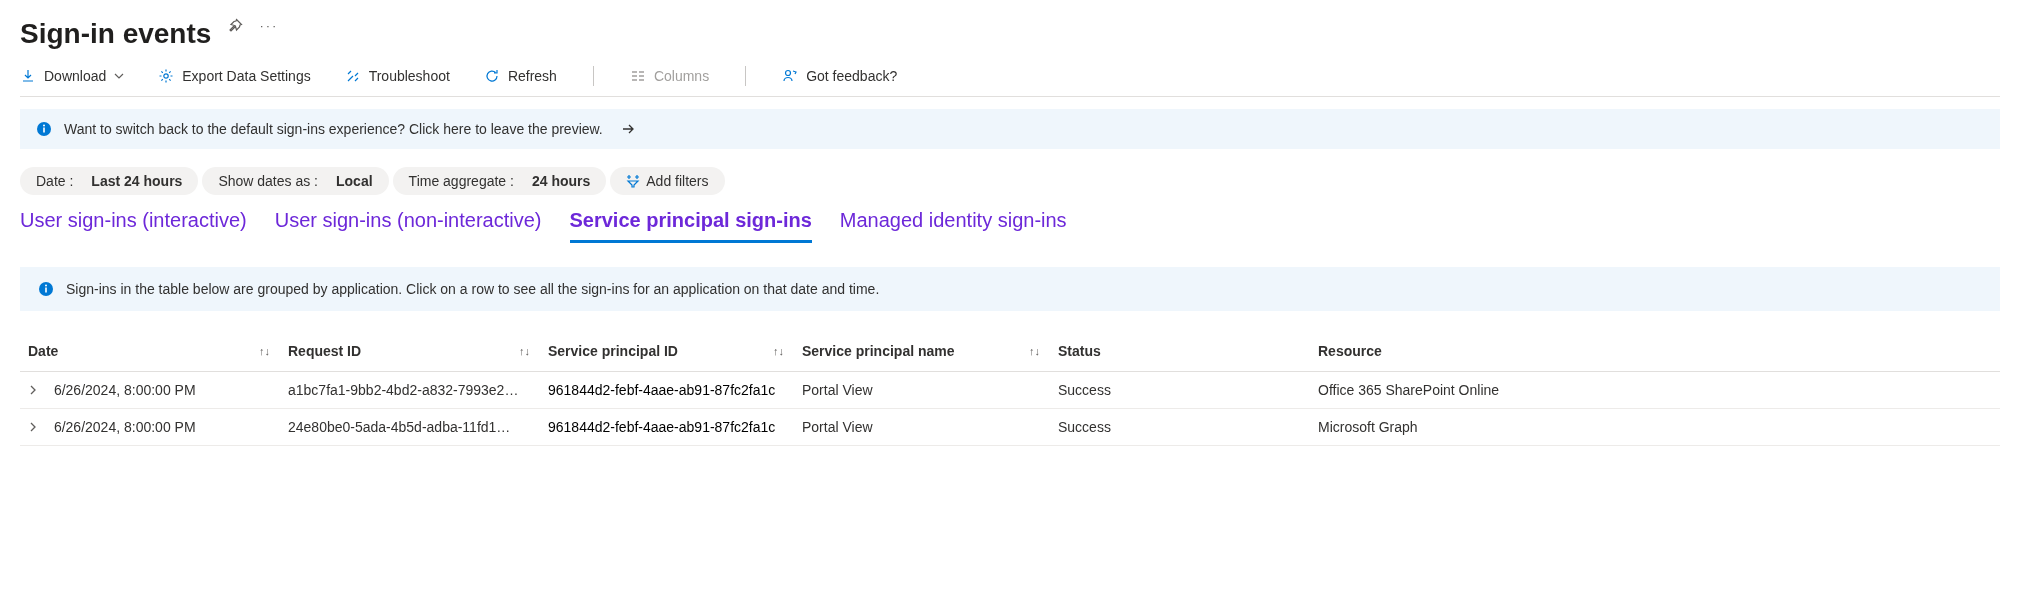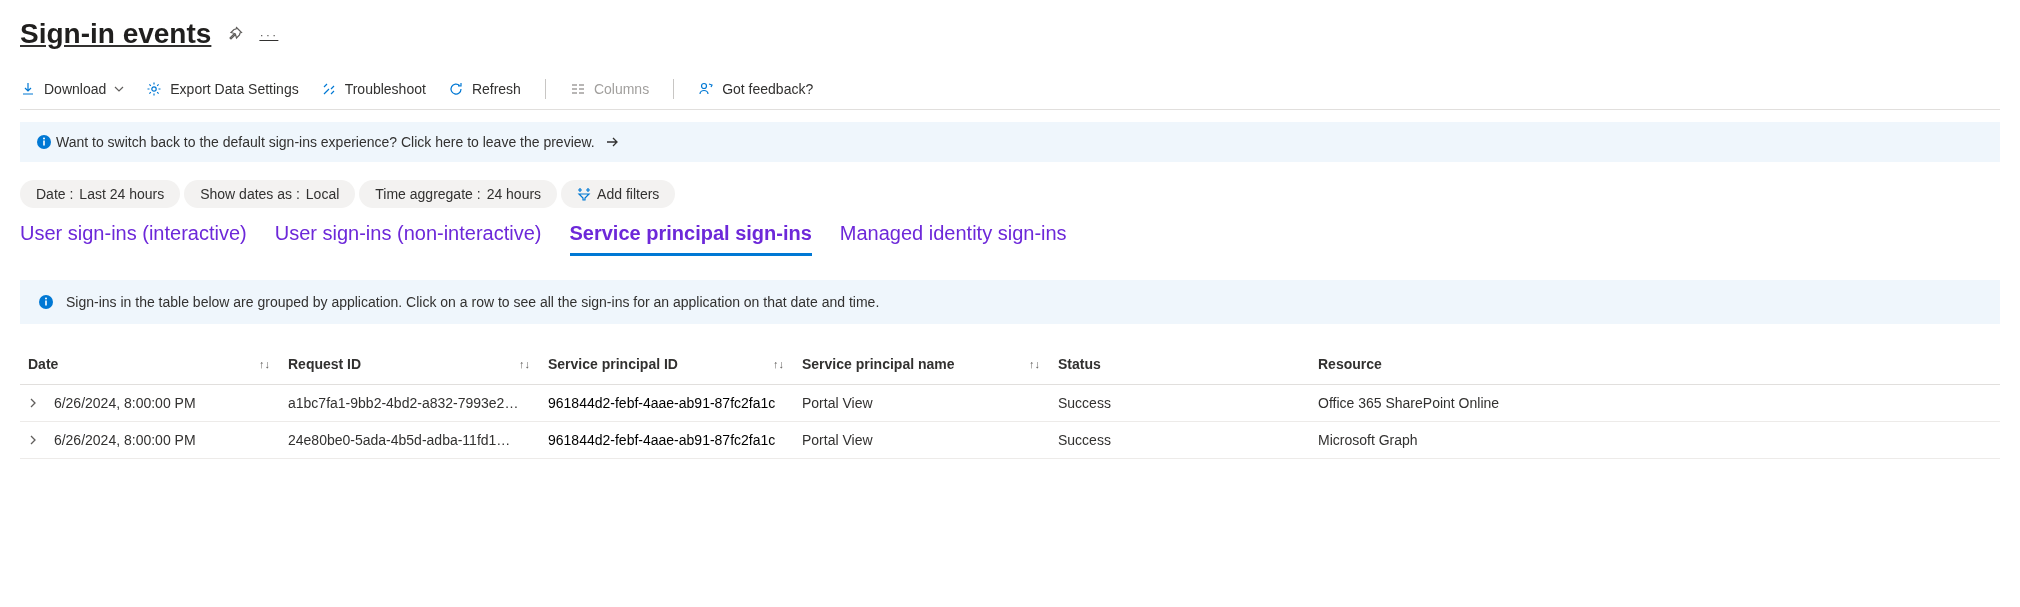--- a/index.html
+++ b/index.html
@@ -6,39 +6,38 @@
   body {
     margin: 0;
     padding: 18px 20px;
     font-family: "Segoe UI", -apple-system, BlinkMacSystemFont, sans-serif;
     font-size: 13px;
     color: #323130;
     background: #fff;
   }
   .header-row {
     display: flex;
-    align-items: center;
+    align-items: flex-start;
     gap: 16px;
-    margin-bottom: 29px;
-    text-decoration: underline;
+    margin-bottom: 16px;
   }
   .page-title {
     font-size: 28px;
     font-weight: 600;
     color: #201f1e;
   }
   .header-icon {
     color: #605e5c;
     cursor: pointer;
     display: inline-flex;
   }
   .toolbar {
     display: flex;
     align-items: center;
-    gap: 22px;
+    gap: 34px;
     padding-bottom: 10px;
     border-bottom: 1px solid #e1dfdd;
     margin-bottom: 12px;
   }
   .toolbar-item {
     display: inline-flex;
     align-items: center;
     gap: 8px;
     font-size: 14px;
     color: #323130;
@@ -54,21 +53,21 @@
     width: 1px;
     height: 20px;
     background: #c8c6c4;
     margin: 0 2px;
   }
   .info-banner {
     background: #eff6fc;
     padding: 12px 16px;
     display: flex;
     align-items: center;
-    gap: 4px;
+    gap: 12px;
     font-size: 14px;
     margin-bottom: 18px;
   }
   .info-icon {
     color: #0078d4;
     flex-shrink: 0;
     display:inline-flex;
   }
   .arrow-link { color: #323130; margin-left: 6px; display:inline-flex; }
   .pills-row {
@@ -80,21 +79,21 @@
     background: #f3f2f1;
     border-radius: 16px;
     padding: 6px 16px;
     font-size: 14px;
     color: #323130;
     cursor: pointer;
     display:inline-flex;
     align-items:center;
     gap:6px;
   }
-  .pill .bold { font-weight: 400; }
+  .pill .bold { font-weight: 700; margin-left: 12px; }
   .pill .filter-icon { color:#0078d4; display:inline-flex;}
   .tabs-row {
     display: flex;
     gap: 28px;
     margin-bottom: 24px;
   }
   .tab {
     font-size: 20px;
     color: #6d28d9;
     padding-bottom: 8px;

